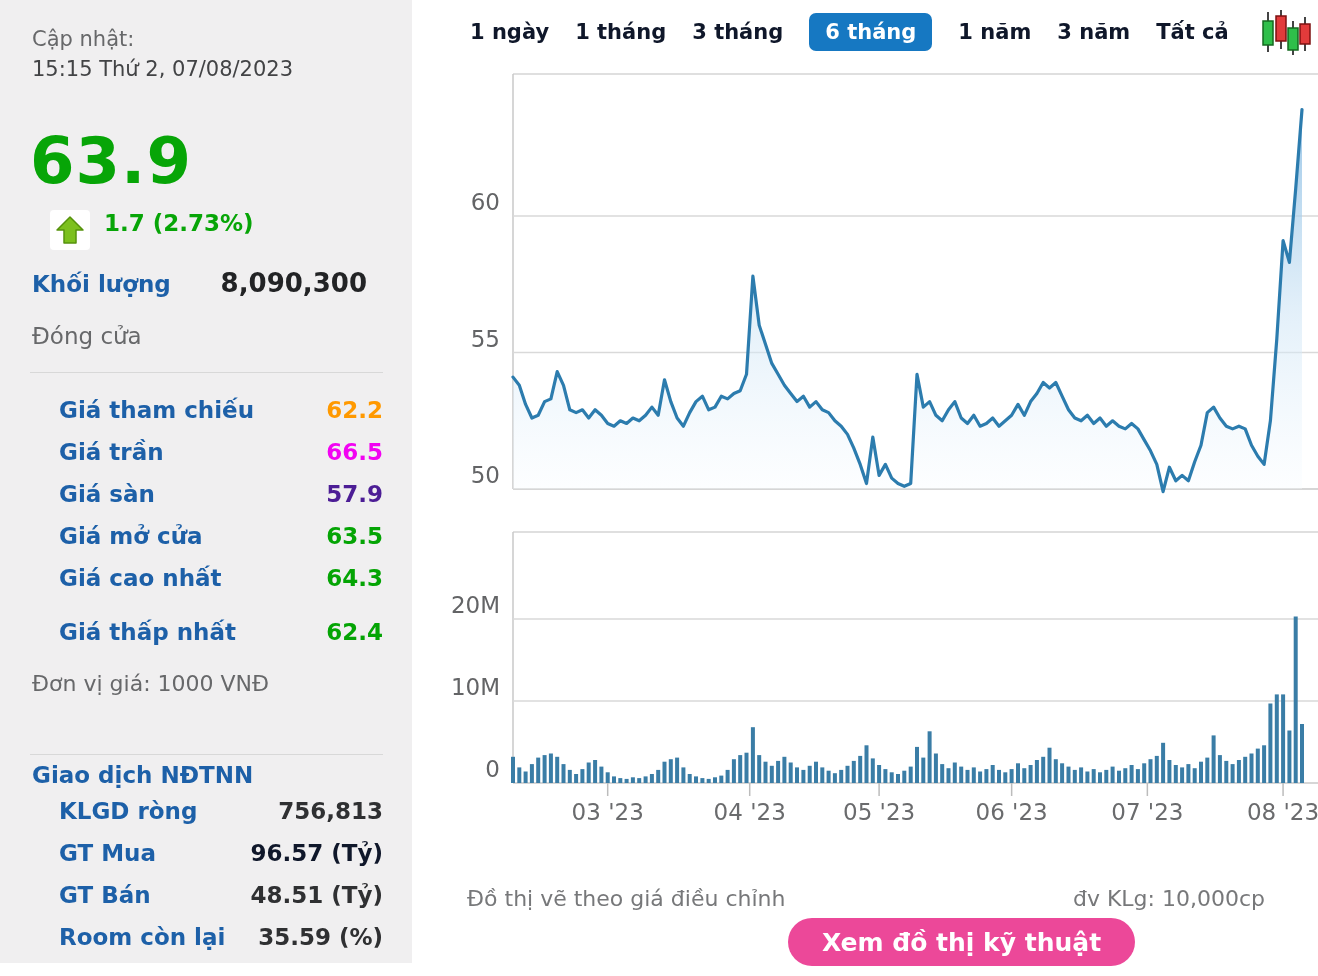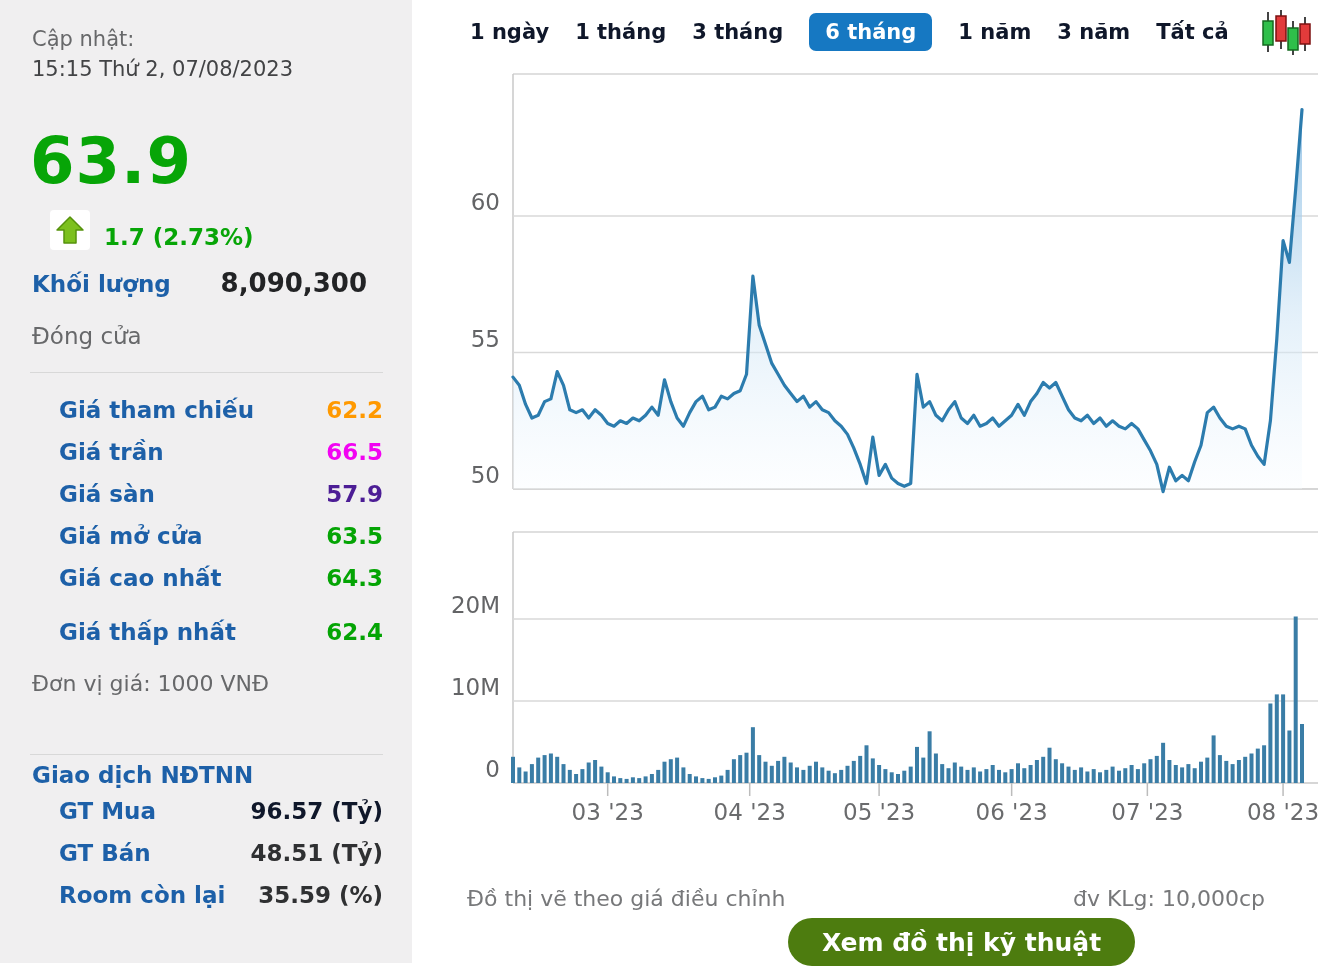--- a/index.html
+++ b/index.html
@@ -8,21 +8,21 @@
   #app{position:absolute;inset:0;width:1318px;height:704px;background:#fff;}
 
   
   .sidebar{position:absolute;left:0;top:0;width:412px;height:963px;background:#f0eff0;}
   .sb-pad{position:absolute;left:32px;right:29px;}
   .txt-gray{color:#67686a;}
   .txt-dark{color:#424345;}
   .lbl-blue{color:#1d60a8;font-weight:bold;}
   .updated{top:24px;font-size:21px;line-height:30px;}
   .big-price{position:absolute;left:30px;top:124px;font-size:64px;font-weight:bold;color:#07a507;letter-spacing:1px;}
-  .change-row{position:absolute;left:50px;top:210px;display:flex;align-items:flex-end;gap:14px;}
+  .change-row{position:absolute;left:50px;top:210px;display:flex;align-items:flex-start;gap:14px;}
   .arrow-box{width:40px;height:40px;background:#fff;border-radius:4px;display:flex;align-items:center;justify-content:center;}
   .change-txt{font-size:23px;font-weight:bold;color:#07a507;}
   .vol-row{position:absolute;left:32px;right:45px;top:268px;display:flex;align-items:baseline;justify-content:space-between;}
   .vol-row .v{font-size:26px;font-weight:bold;color:#222325;}
   .vol-row .l{font-size:23px;}
   .close-lbl{top:323px;font-size:23px;position:absolute;left:32px;}
   .divider{position:absolute;left:30px;width:353px;height:0;border-top:1px solid #d8d8d8;}
   .rows{position:absolute;left:32px;width:351px;}
   .srow{display:flex;justify-content:space-between;align-items:baseline;height:42px;}
   .srow .lbl{font-size:23px;font-weight:bold;color:#1d60a8;margin-left:27px;}
@@ -37,21 +37,21 @@
   .candle-btn{display:flex;align-items:center;margin-left:4px;cursor:pointer;}
 
   .chart-svg{position:absolute;left:412px;}
   #priceChart{top:72px;}
   #volumeChart{top:530px;}
 
   .note{position:absolute;font-size:22px;color:#77787a;}
   .note-left{left:467px;top:886px;}
   .note-right{right:53px;top:886px;}
   .tech-btn{position:absolute;left:788px;top:918px;height:48px;padding:0 34px;
-            background:#4d7c0f;color:#fff;border:none;border-radius:24px;
+            background:#ec4899;color:#fff;border:none;border-radius:24px;
             font-family:inherit;font-size:25px;font-weight:bold;cursor:pointer;}
 </style>
 </head>
 <body>
 
 <div id="app">
 
   <aside class="sidebar">
     <div class="sb-pad updated" style="position:absolute;">
       <div class="txt-gray">Cập nhật:</div>
@@ -105,20 +105,24 @@
         </div>
       </div>
 
     <div class="unit-note txt-gray">Đơn vị giá: 1000 VNĐ</div>
 
     <div class="divider" style="top:754px;"></div>
 
     <div class="foreign-hdr lbl-blue">Giao dịch NĐTNN</div>
 
     <div class="rows" id="foreign-rows" style="top:798px;">
+        <div class="srow">
+          <span class="lbl">KLGD ròng</span>
+          <span class="val" style="color: rgb(47, 48, 50);">756,813</span>
+        </div>
         <div class="srow">
           <span class="lbl">GT Mua</span>
           <span class="val" style="color: #0f172a;">96.57 (Tỷ)</span>
         </div>
         <div class="srow">
           <span class="lbl">GT Bán</span>
           <span class="val" style="color: rgb(47, 48, 50);">48.51 (Tỷ)</span>
         </div>
         <div class="srow">
           <span class="lbl">Room còn lại</span>

